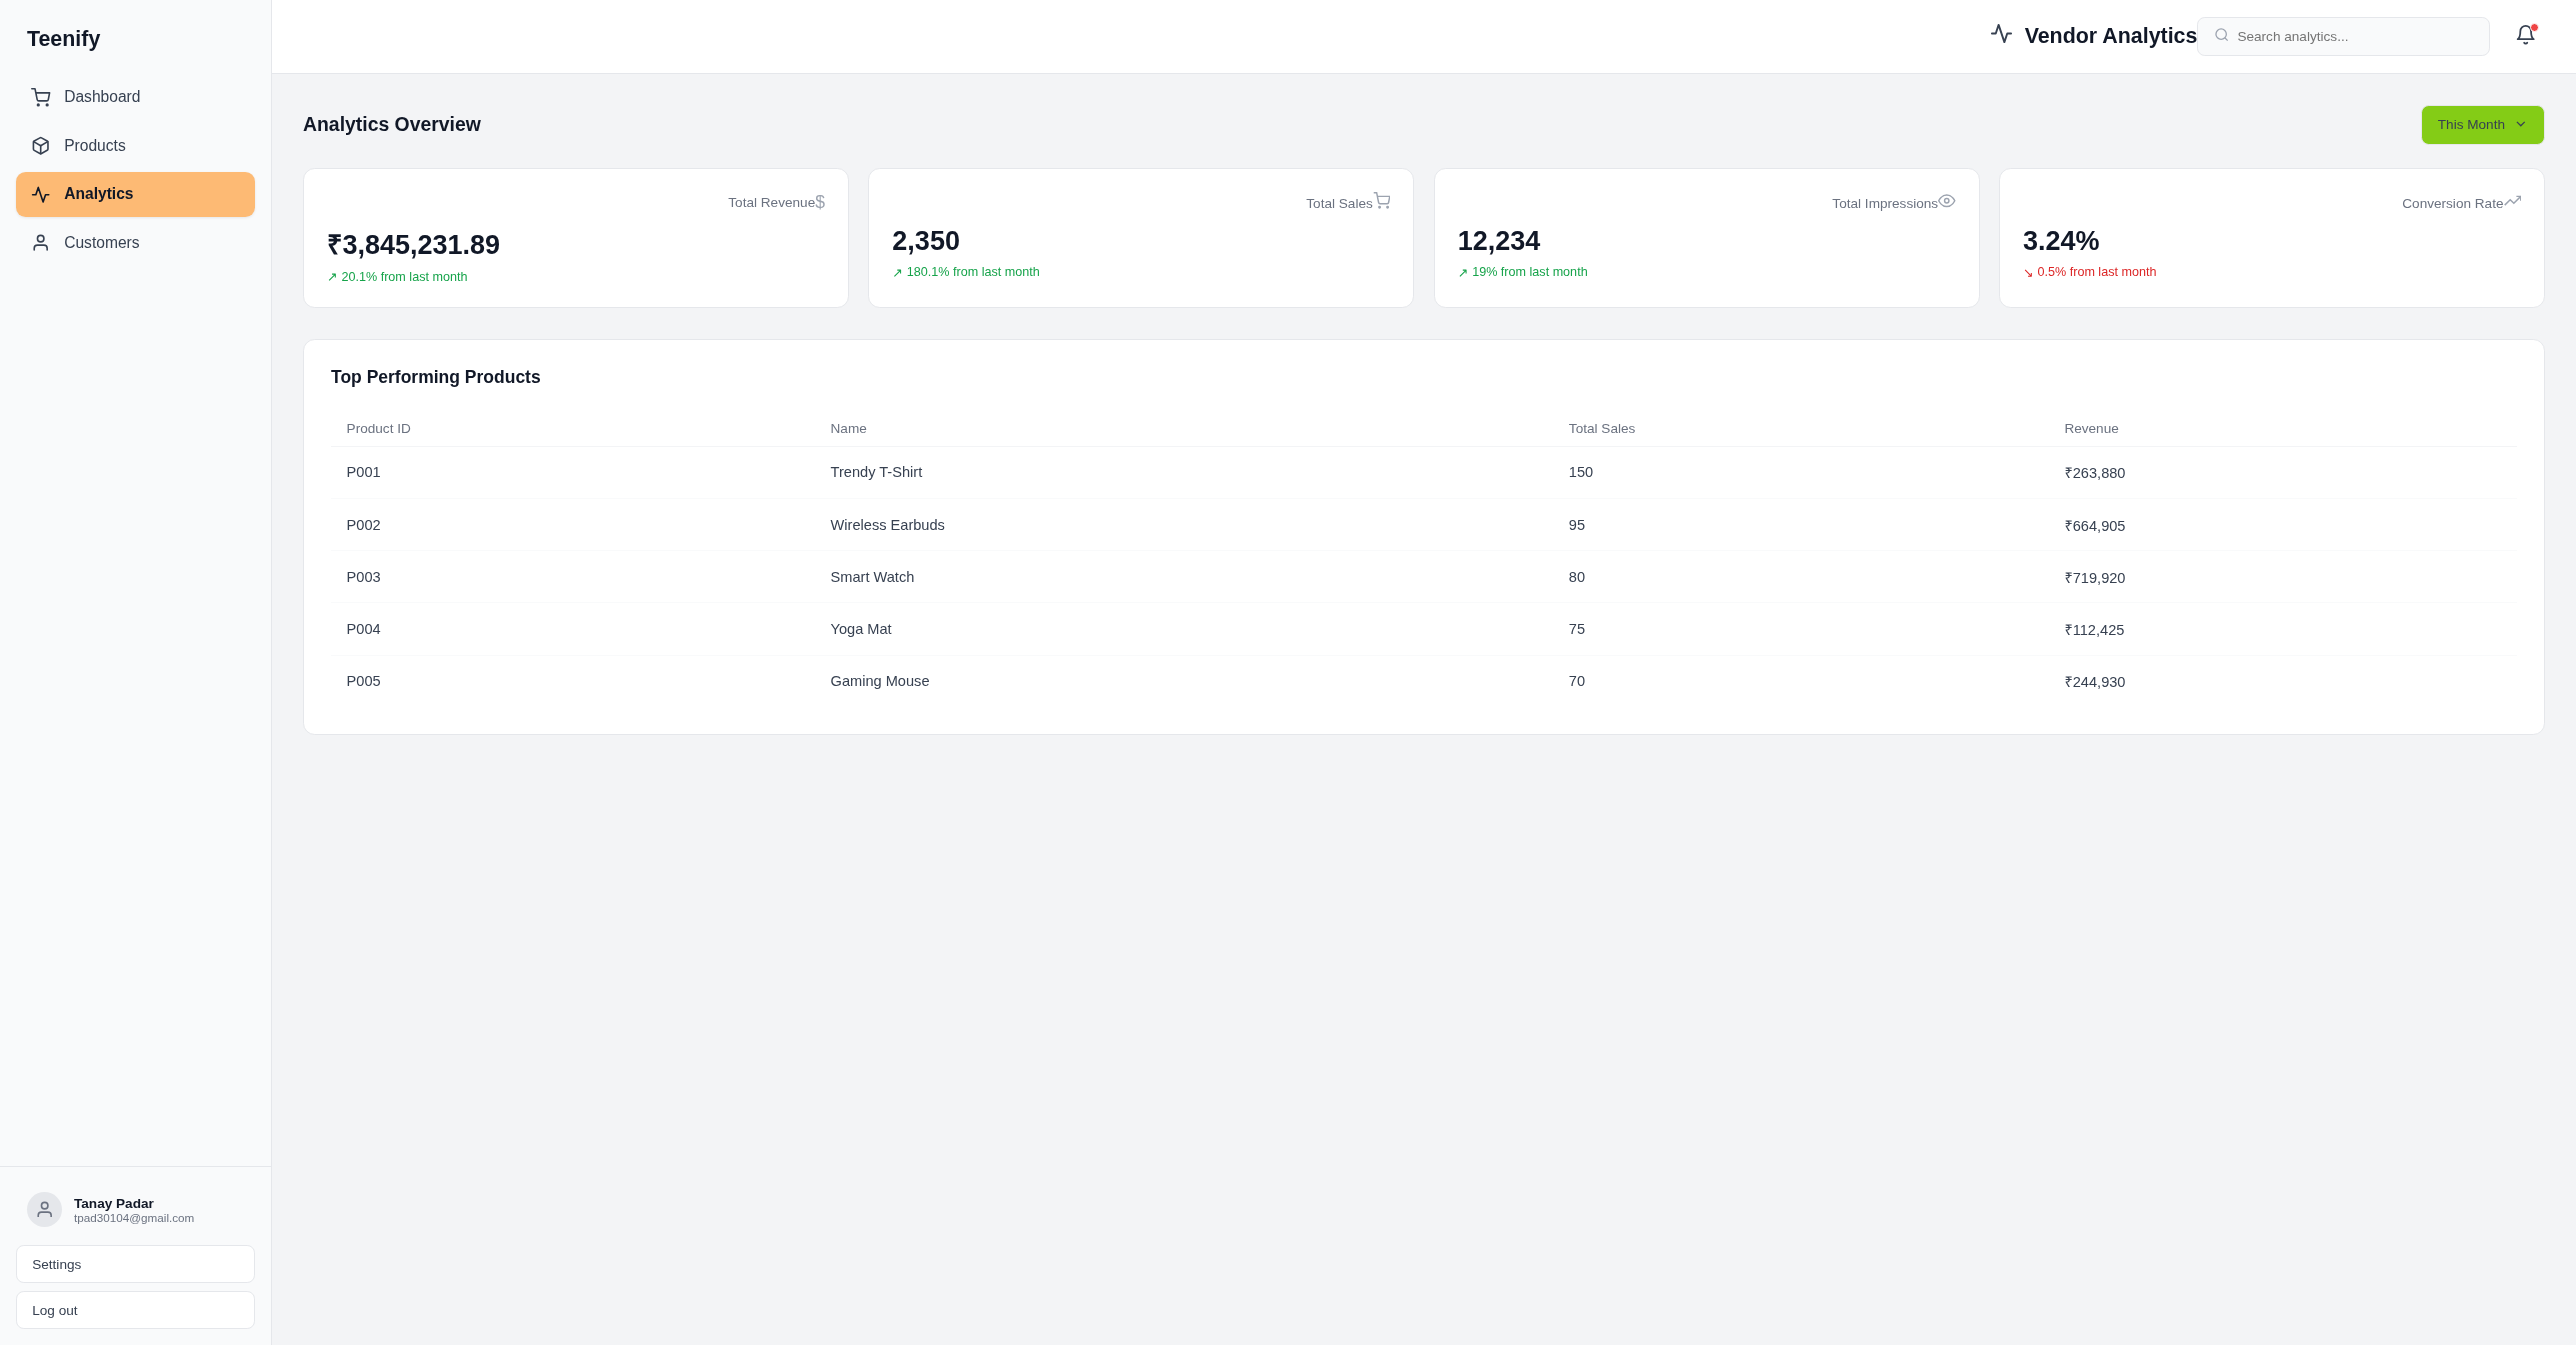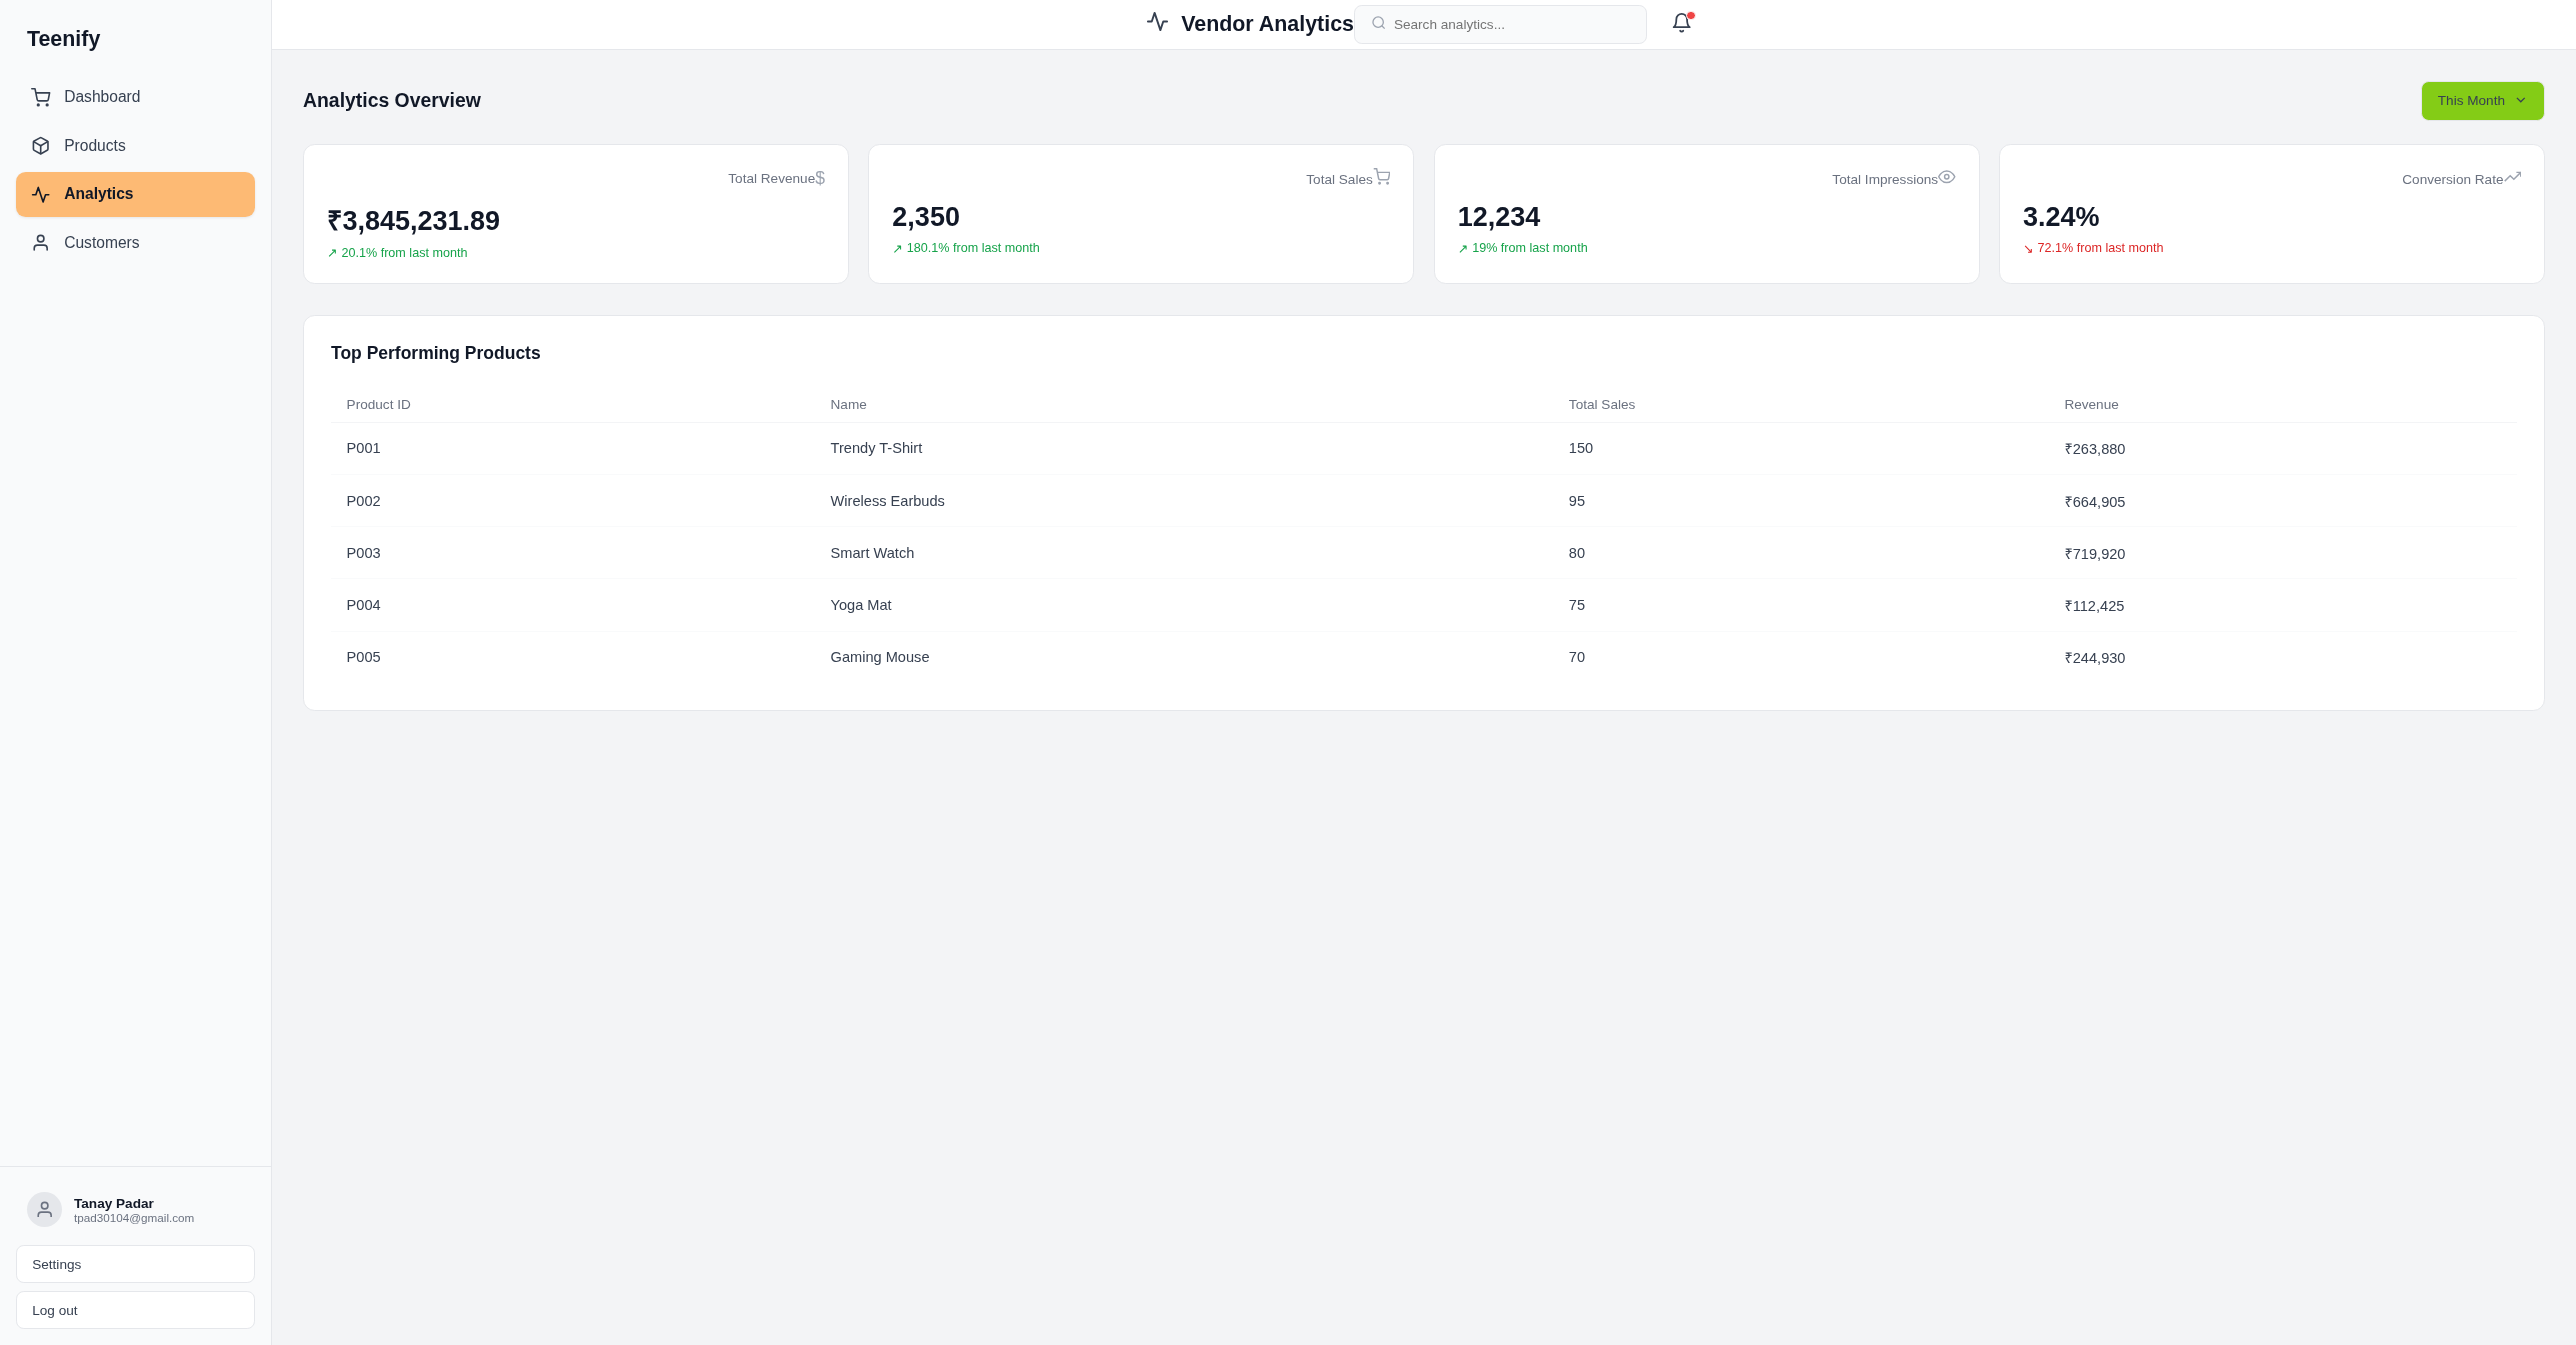--- a/index.html
+++ b/index.html
@@ -86,24 +86,24 @@
       flex: 1;
       display: flex;
       flex-direction: column;
       overflow: hidden;
     }
 
     
     #header {
       background: #fff;
       border-bottom: 1px solid #e5e7eb;
-      padding: 5px 31px;
-      display: flex;
-      align-items: center;
-      justify-content: center;
+      padding: 17px 31px;
+      display: flex;
+      align-items: center;
+      justify-content: flex-end;
     }
     #header-title {
       display: flex;
       align-items: center;
       gap: 11.7px;
       font-size: 21.4px;
       font-weight: 700;
       color: #111827;
     }
     #header-actions {
@@ -425,21 +425,21 @@
           <span class="stat-icon">
             <svg width="17.5" height="17.5" viewBox="0 0 24 24" fill="none" stroke="#9ca3af" stroke-width="2">
               <polyline points="23 6 13.5 15.5 8.5 10.5 1 18"></polyline>
               <polyline points="17 6 23 6 23 12"></polyline>
             </svg>
           </span>
         </div>
         <div class="stat-value">3.24%</div>
         <div class="stat-change negative">
           <span>↘</span>
-          <span>72.1% from last month</span>
+          <span>0.5% from last month</span>
         </div>
       </div>
     </div>
 
     <div id="table-section">
       <div id="table-title">Top Performing Products</div>
       <table>
         <thead>
           <tr>
             <th>Product ID</th>

